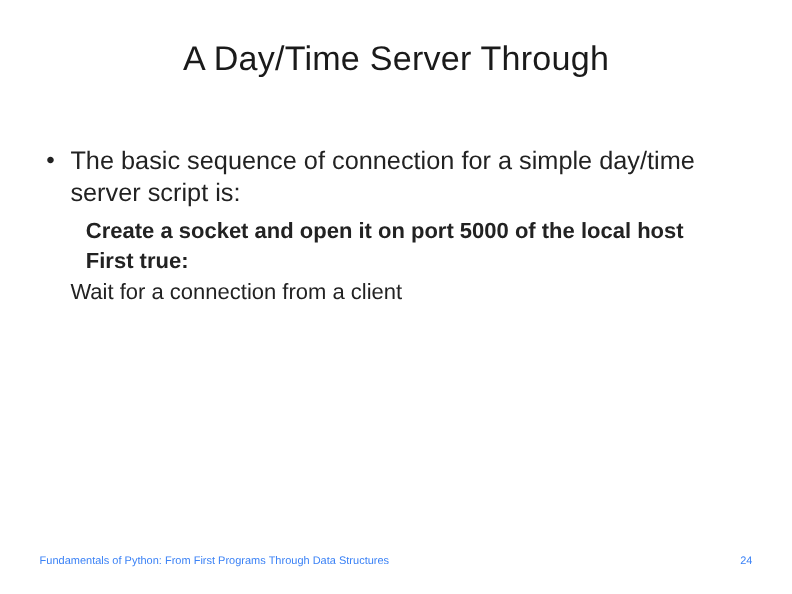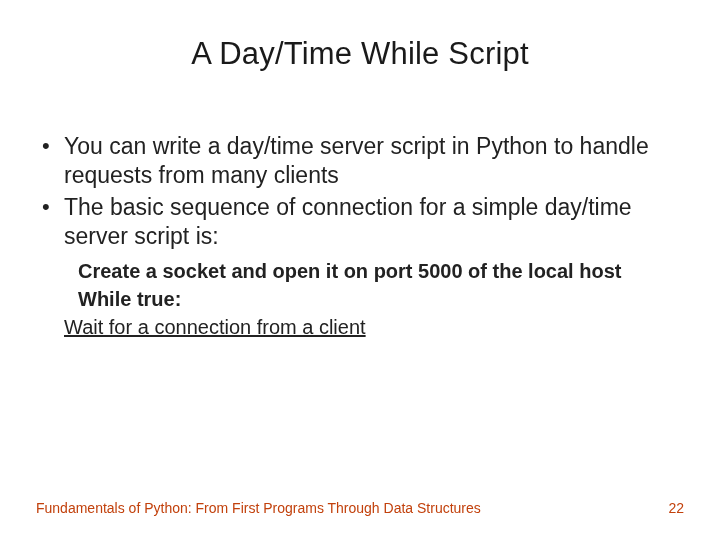--- a/index.html
+++ b/index.html
@@ -64,55 +64,53 @@
     .sub-sub-list {
       list-style: none;
       padding: 0;
       margin: 0 0 0 28px;
     }
     .sub-sub-item {
       font-size: 20px;
       line-height: 1.35;
       color: #222;
       margin-bottom: 1px;
-      text-decoration: underline;
     }
     .footer {
       position: absolute;
       bottom: 24px;
       left: 36px;
       right: 36px;
       display: flex;
       justify-content: space-between;
       align-items: baseline;
-      font-size: 14px;
-      color: #c2410c;
+      font-size: 10px;
+      color: #3b82f6;
     }
     .footer-text { }
     .page-num { }
   </style>
 </head>
 <body>
 
 <div class="slide">
 
-  <h1 class="title">A Day/Time While Script</h1>
+  <h1 class="title">A Day/Time Server Through</h1>
 
   <div class="content">
     <ul class="bullet-list">
-      <li class="bullet-item">You can write a day/time server script in Python to handle requests from many clients</li>
       <li class="bullet-item">The basic sequence of connection for a simple day/time server script is:</li>
     </ul>
     <ul class="sub-list">
       <li class="sub-item">Create a socket and open it on port 5000 of the local host</li>
-      <li class="sub-item">While true:</li>
+      <li class="sub-item">First true:</li>
     </ul>
     <ul class="sub-sub-list">
       <li class="sub-sub-item">Wait for a connection from a client</li>
     </ul>
   </div>
 
   <div class="footer">
     <span class="footer-text">Fundamentals of Python: From First Programs Through Data Structures</span>
-    <span class="page-num">22</span>
+    <span class="page-num">24</span>
   </div>
 
 </div>
 
 </body></html>

